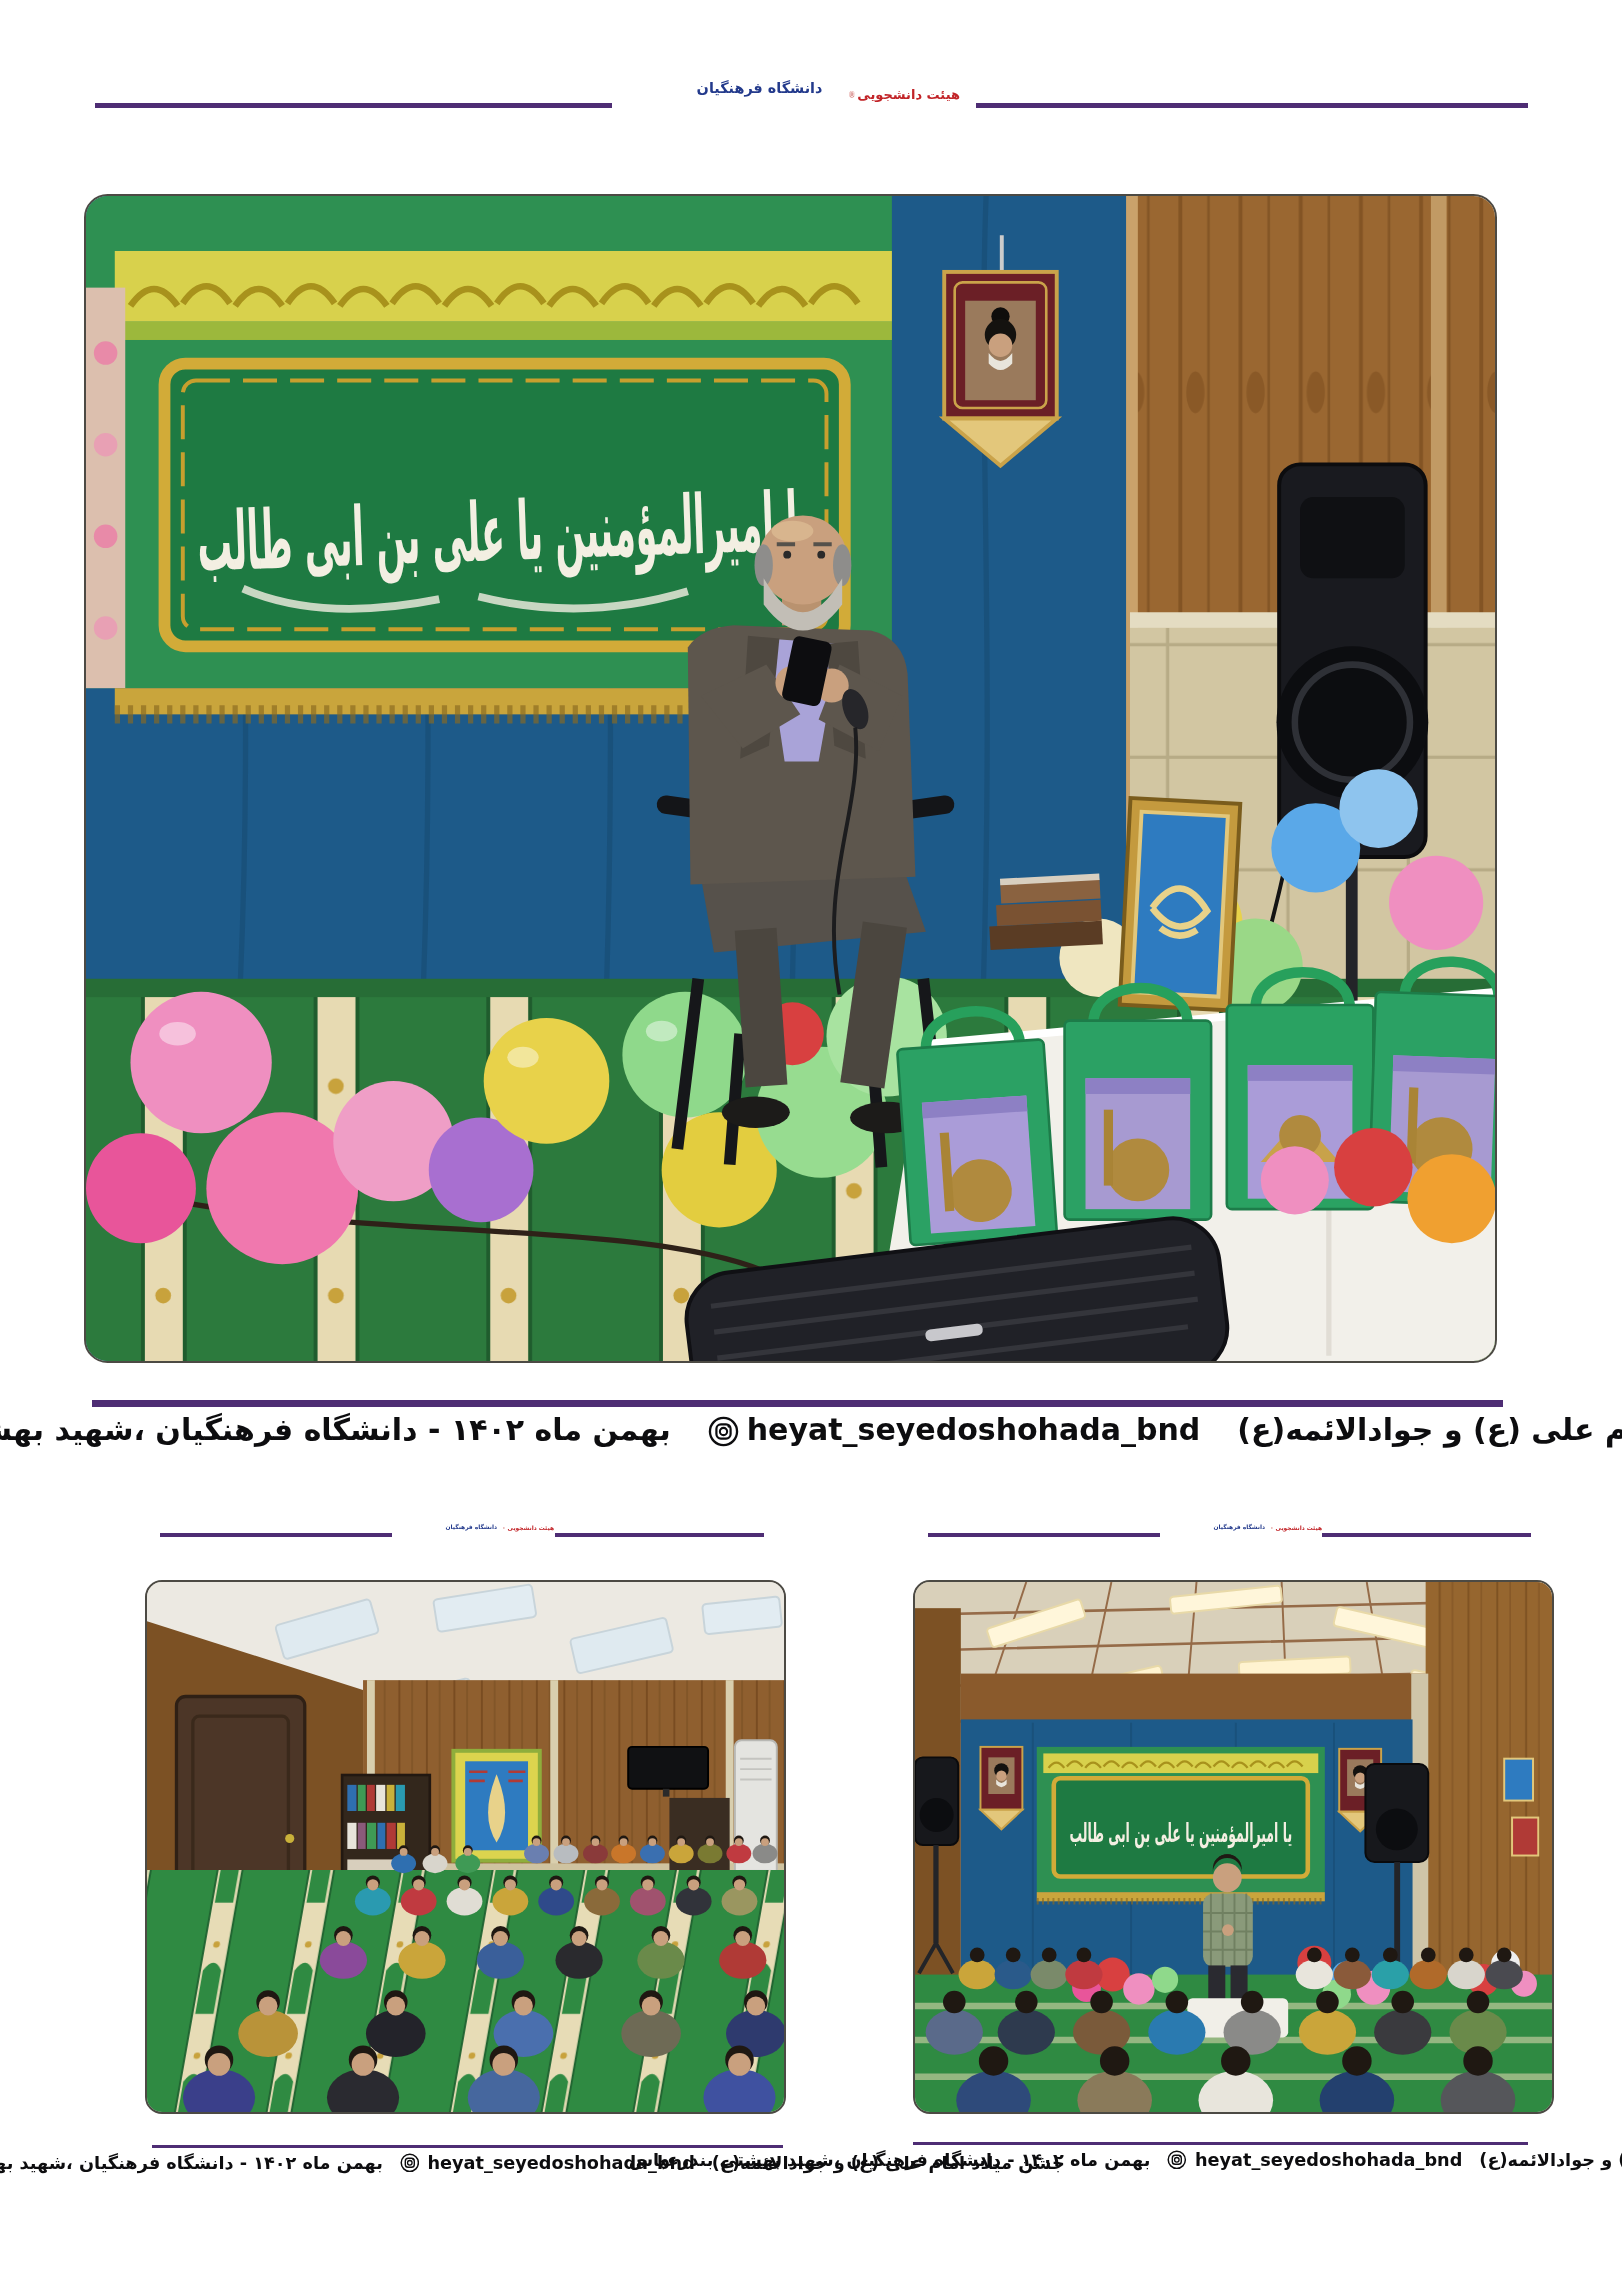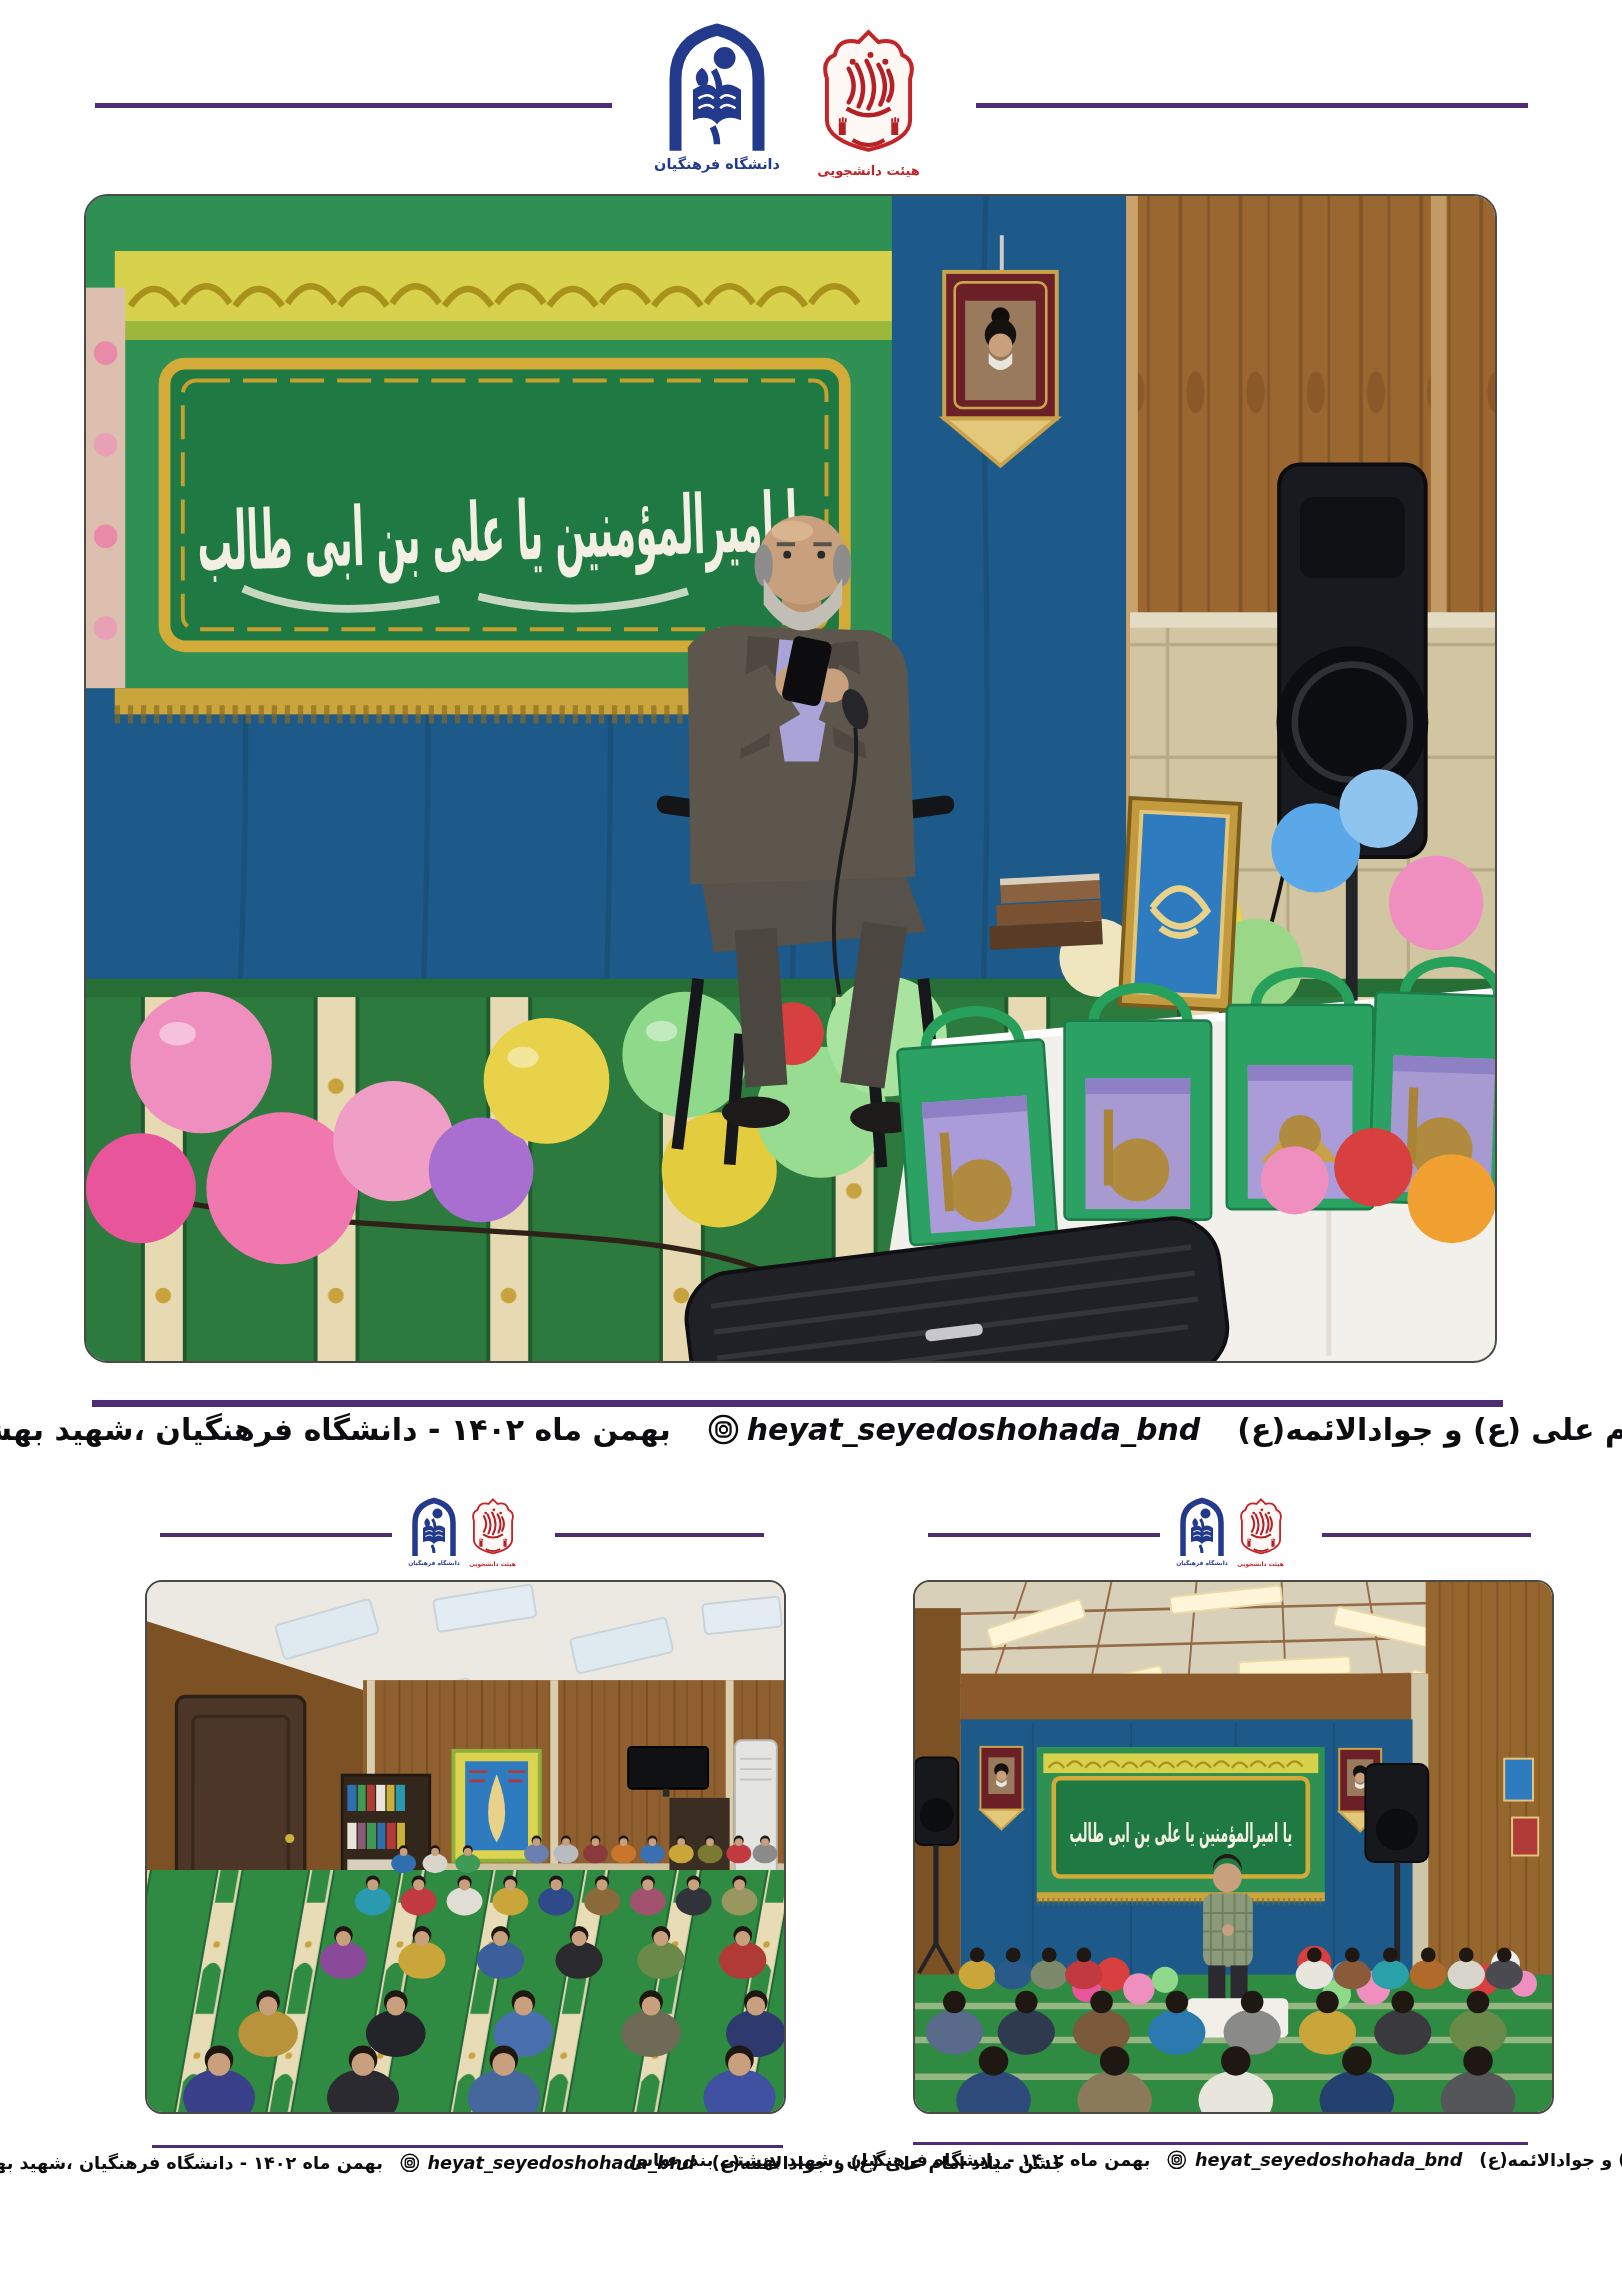--- a/index.html
+++ b/index.html
@@ -1,25 +1,25 @@
 <!DOCTYPE html>
 <html lang="fa" style="font-size:10.5px"><head>
 <meta charset="utf-8">
 <style>
   html,body{margin:0;padding:0;background:#ffffff;}
   .page{position:relative;width:1623px;height:2295px;background:#ffffff;
         font-family:"DejaVu Sans",sans-serif;overflow:hidden;}
   .pline{position:absolute;background:#4e2d74;}
-  .logo{position:absolute;display:flex;flex-direction:column;align-items:center;gap:2.6px;}
+  .logo{position:absolute;display:flex;flex-direction:row;align-items:center;gap:2.6px;margin-left:36px;}
   .logo .lbl{font-weight:bold;white-space:nowrap;}
   .photo{position:absolute;border:2.6px solid #4c4a44;overflow:hidden;background:#d8d4cc;}
   .photo svg{display:block;width:100%;height:100%;}
   .caption{position:absolute;display:flex;direction:rtl;justify-content:center;align-items:center;
            font-weight:bold;color:#0d0d0f;white-space:nowrap;}
-  .caption .lat{direction:ltr;display:flex;align-items:center;gap:8px;font-style:italic;}
+  .caption .lat{direction:ltr;display:flex;align-items:flex-end;gap:8px;}
   .cap-main{font-size:30px;gap:37px;}
   .cap-mini{font-size:17.7px;gap:17px;}
   .hidden-defs{position:absolute;width:0;height:0;overflow:hidden;}
 </style>
 </head>
 <body>
 
 <div class="page">
 
   <svg class="hidden-defs" aria-hidden="true">

